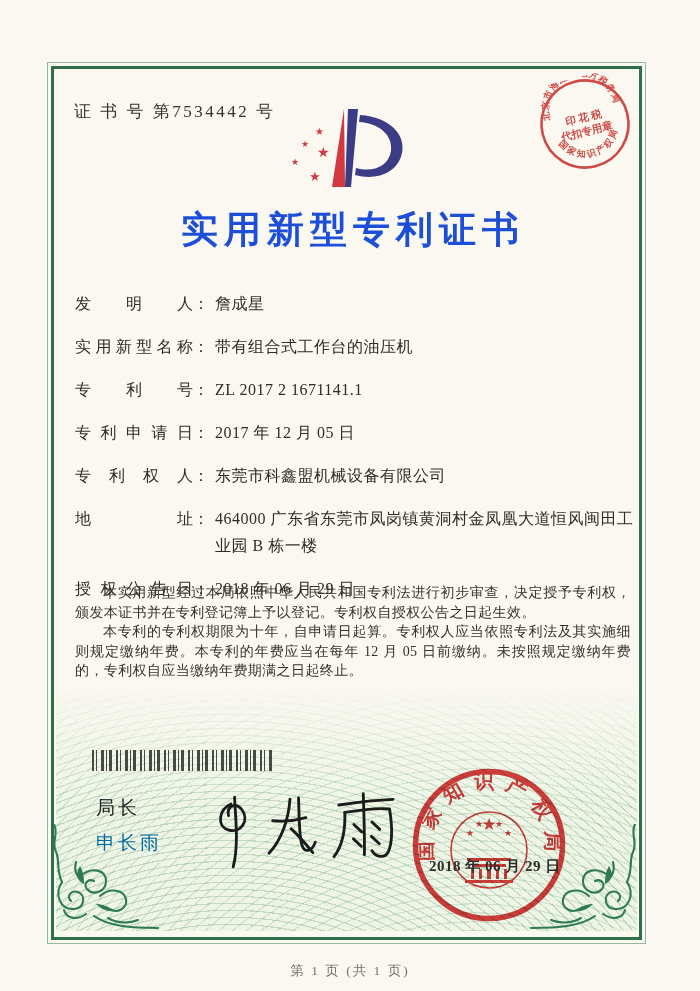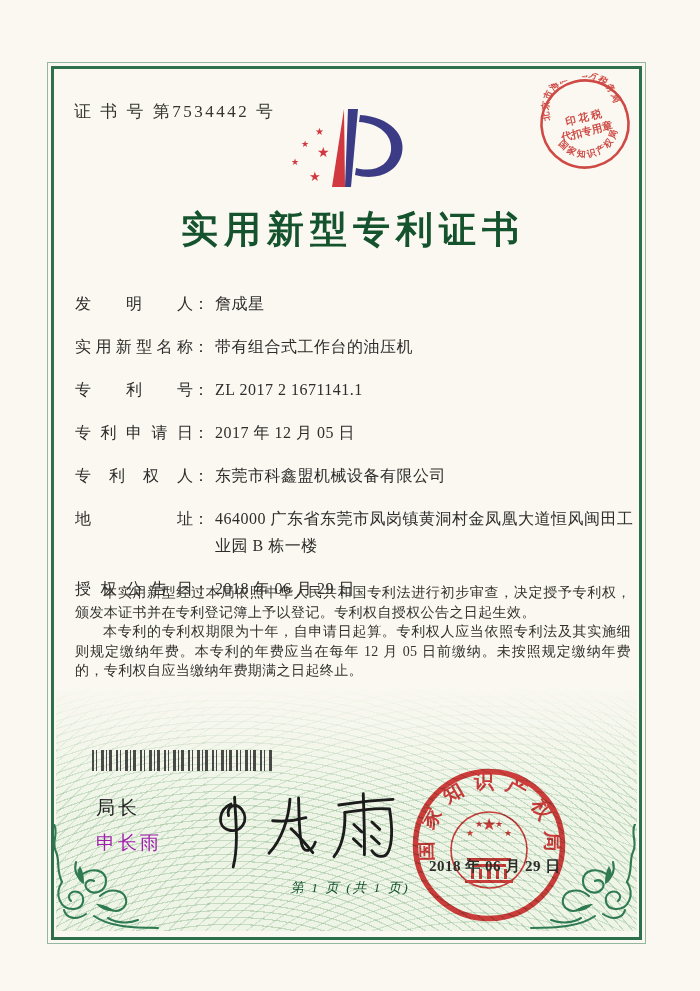--- a/index.html
+++ b/index.html
@@ -27,21 +27,21 @@
   .flourish{position:absolute;width:112px;height:112px;}
   .flourish.left{left:50px;top:824px;}
   .flourish.right{left:527px;top:824px;transform:scaleX(-1);}
   
   .cert-no{position:absolute;left:74px;top:100px;font-size:17px;letter-spacing:2.5px;color:#35342f;}
   .logo{position:absolute;left:281px;top:97px;width:154px;height:100px;}
   .tax-stamp{position:absolute;left:538px;top:77px;width:94px;height:94px;
     transform:rotate(-14deg);opacity:.92;mix-blend-mode:multiply;}
   .title{
     position:absolute;left:0;top:205px;width:100%;text-align:center;
-    font-size:37px;font-weight:700;letter-spacing:6px;text-indent:6px;color:#14532d;
+    font-size:37px;font-weight:700;letter-spacing:6px;text-indent:6px;color:#1d4ed8;
   }
   
   .fields{position:absolute;left:75px;top:290px;width:560px;font-size:16px;line-height:27px;}
   .frow{margin-bottom:16px;position:relative;white-space:nowrap;}
   .flabel{display:inline-block;width:118px;text-align:justify;text-align-last:justify;vertical-align:top;}
   .flabel.narrow{width:104px;}
   .colon{display:inline-block;vertical-align:top;}
   .fvalue{display:inline-block;vertical-align:top;margin-left:6px;letter-spacing:.5px;}
   .fvalue.wrap{white-space:normal;width:424px;}
   .frow.dual .field-b{position:absolute;left:320px;top:0;}
@@ -55,28 +55,28 @@
   .barcode{
     position:absolute;left:92px;top:750px;width:180px;height:21px;
     background:repeating-linear-gradient(90deg,
       #2b2b2b 0 2px,transparent 2px 4px,#2b2b2b 4px 5px,transparent 5px 9px,
       #2b2b2b 9px 12px,transparent 12px 14px,#2b2b2b 14px 15px,transparent 15px 17px,
       #2b2b2b 17px 20px,transparent 20px 24px);
     opacity:.85;
   }
   .director-title{position:absolute;left:96px;top:795px;font-size:19px;letter-spacing:3px;color:#222;
     font-family:Liberation Mono, monospace;}
-  .director-name{position:absolute;left:96px;top:830px;font-size:19px;letter-spacing:3px;color:#a21caf;
+  .director-name{position:absolute;left:96px;top:830px;font-size:19px;letter-spacing:3px;color:#0369a1;
     font-family:"Liberation Sans","DejaVu Sans",sans-serif;}
   .signature{position:absolute;left:198px;top:786px;width:226px;height:82px;transform:rotate(-2deg);}
   .seal{position:absolute;left:410px;top:766px;width:158px;height:158px;mix-blend-mode:multiply;opacity:.93;}
   .seal-date{position:absolute;left:429px;top:857px;font-size:15px;font-weight:700;
     letter-spacing:.5px;color:#2d2c29;z-index:5;}
-  .footer{position:absolute;left:0;top:879px;width:100%;text-align:center;
-    font-size:13.5px;letter-spacing:2px;color:#14532d;font-style:italic;}
+  .footer{position:absolute;left:0;top:962px;width:100%;text-align:center;
+    font-size:13.5px;letter-spacing:2px;color:#737373;}
   
   .stamp-arc{font-family:"Liberation Serif",serif;font-weight:700;}
 </style>
 </head>
 <body>
 
 <div class="page">
 
   <div class="guilloche"></div>
 

